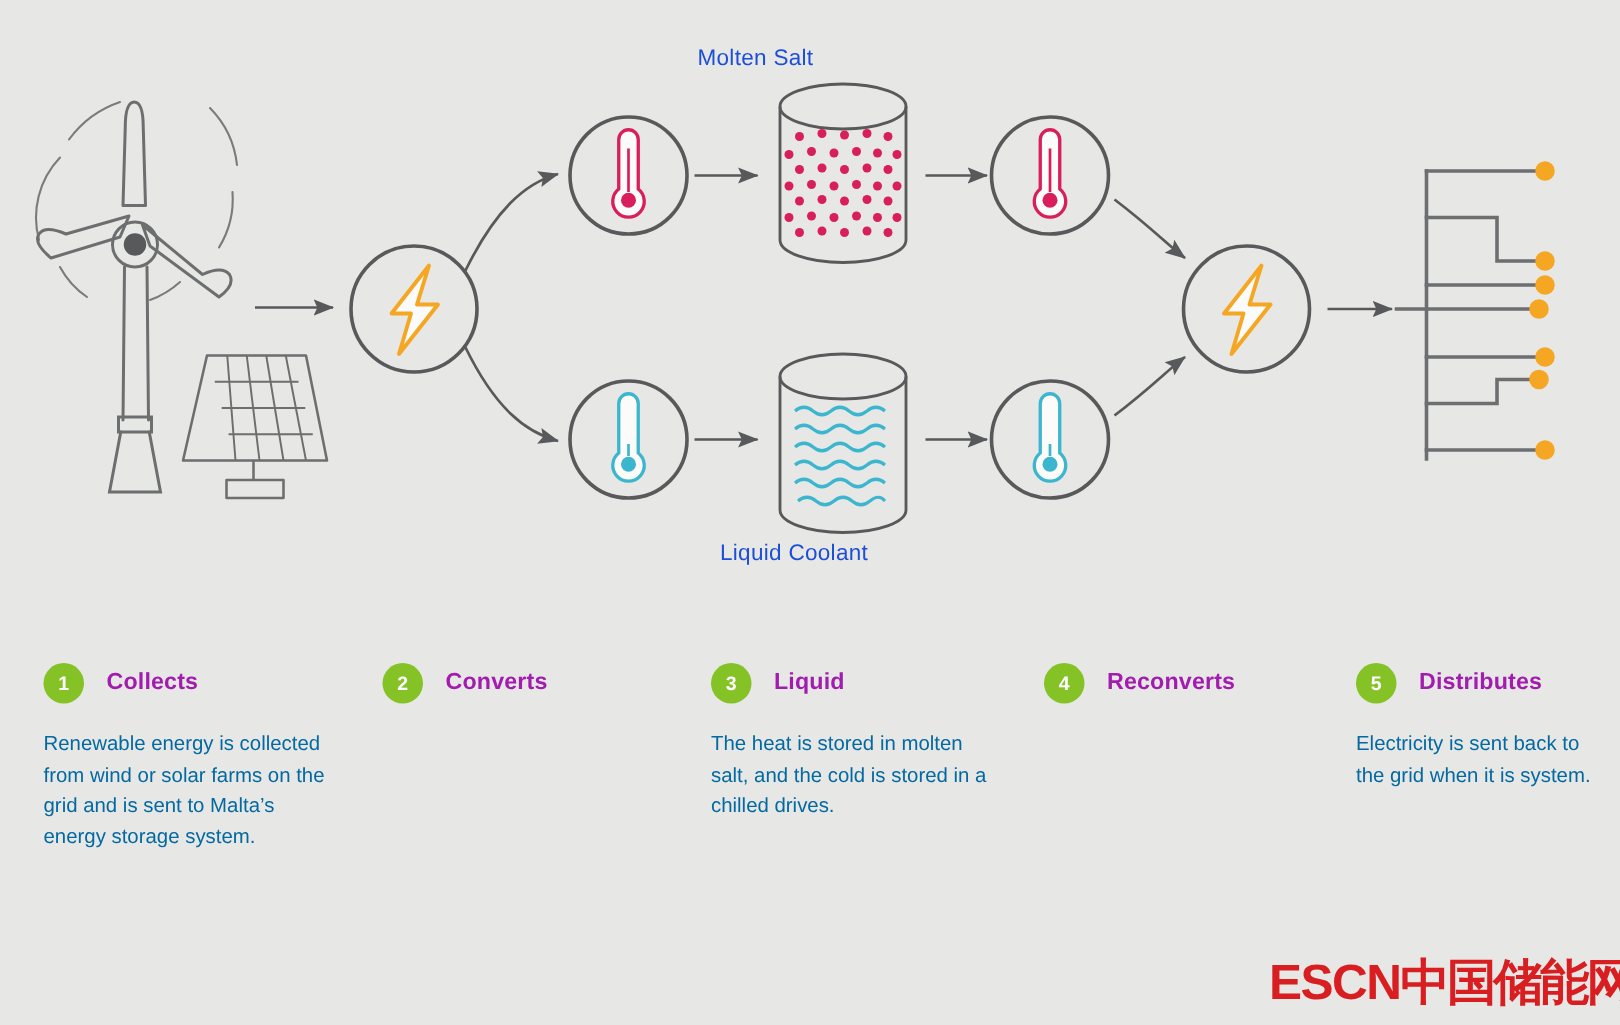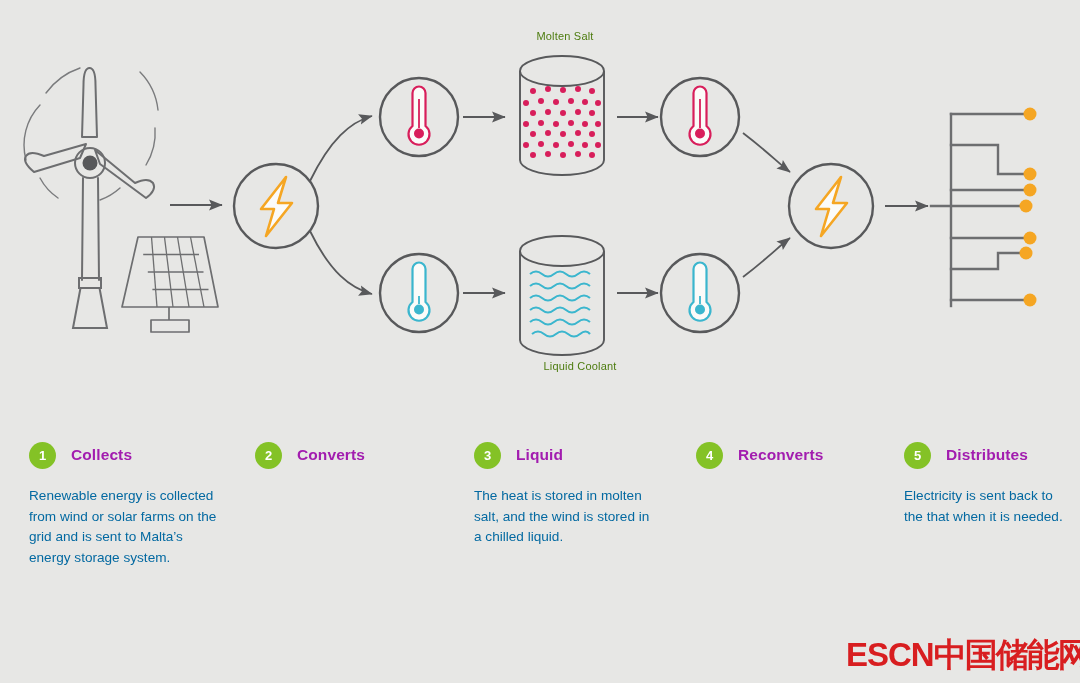--- a/index.html
+++ b/index.html
@@ -24,25 +24,25 @@
   
   #diagram {
     position: absolute;
     left: 0;
     top: 0;
     width: 1080px;
     height: 410px;
   }
   .cyl-label {
     position: absolute;
-    font-size: 11px;
-    color: #4d7c0f;
+    font-size: 15px;
+    color: #1d4ed8;
     letter-spacing: .2px;
     white-space: nowrap;
-    text-align: center;
+    text-align: left;
     width: 200px;
   }
   #label-molten { left: 465px; top: 30px; }
   #label-coolant { left: 480px; top: 360px; }
 
   
   #steps {
     position: absolute;
     left: 0;
     top: 440px;
@@ -375,34 +375,34 @@
         <div class="step-badge">2</div>
         <div class="step-title">Converts</div>
       </div>
     </div>
 
     <div class="step" id="step-3">
       <div class="step-head">
         <div class="step-badge">3</div>
         <div class="step-title">Liquid</div>
       </div>
-      <div class="step-body">The heat is stored in molten salt, and the wind is stored in a chilled liquid.</div>
+      <div class="step-body">The heat is stored in molten salt, and the cold is stored in a chilled drives.</div>
     </div>
 
     <div class="step" id="step-4">
       <div class="step-head">
         <div class="step-badge">4</div>
         <div class="step-title">Reconverts</div>
       </div>
     </div>
 
     <div class="step" id="step-5">
       <div class="step-head">
         <div class="step-badge">5</div>
         <div class="step-title">Distributes</div>
       </div>
-      <div class="step-body">Electricity is sent back to the that when it is needed.</div>
+      <div class="step-body">Electricity is sent back to the grid when it is system.</div>
     </div>
   </div>
 
   <div id="watermark"><span>ESCN</span><span class="wm-cn">中国储能网</span></div>
 
 </div>
 
 </body></html>

